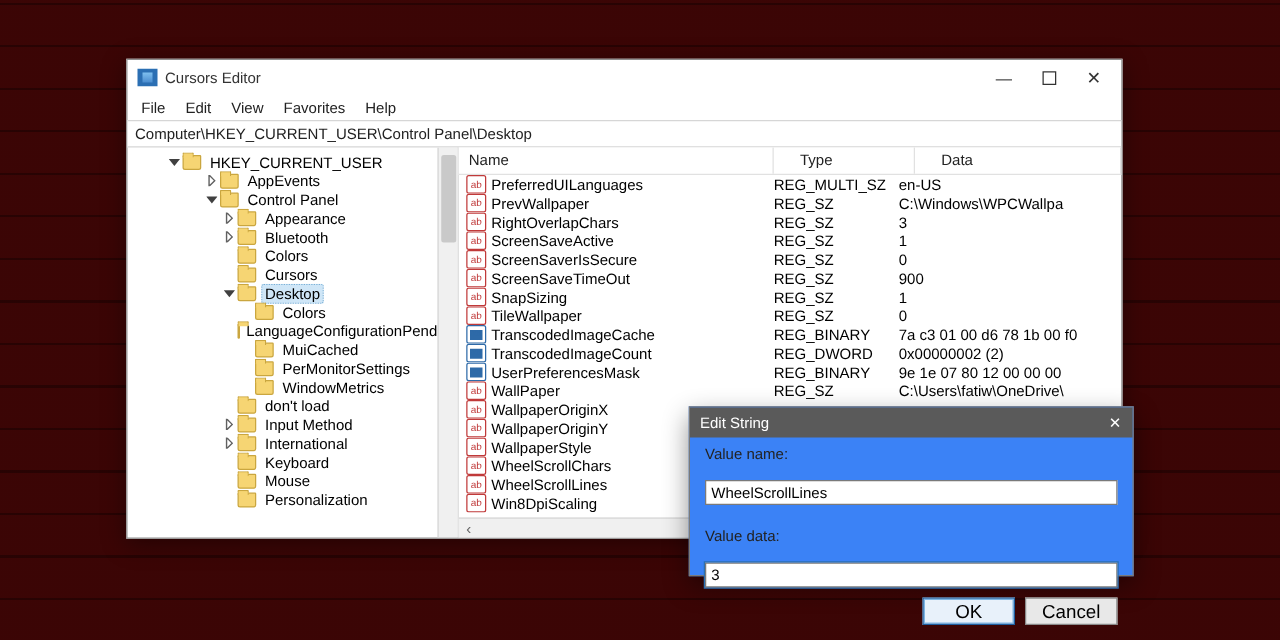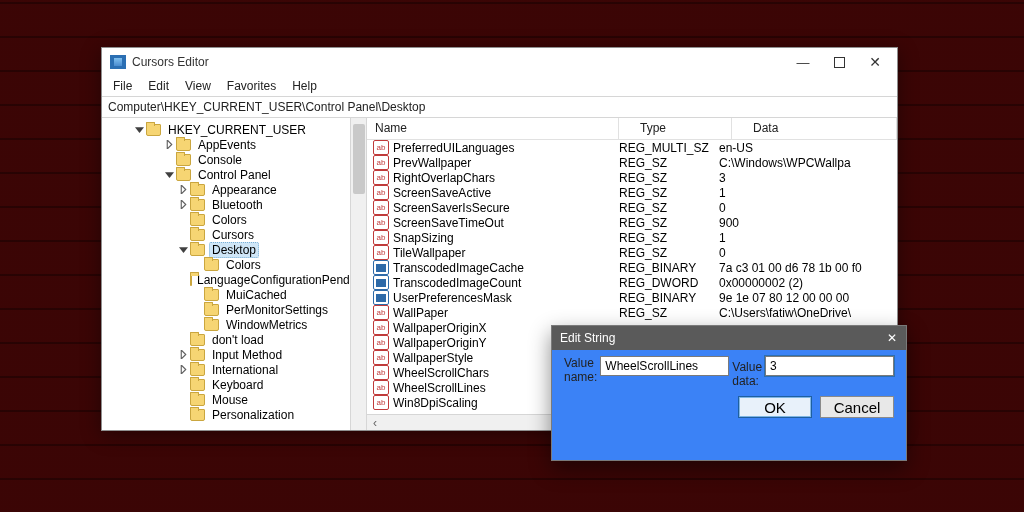--- a/index.html
+++ b/index.html
@@ -69,21 +69,21 @@
     display:block; font-size:8px;}
   .vicon.bin::before{content:"011";position:absolute;font-size:6px;color:#2e6aa8;}
   
   .dialog { position:absolute; left:551px; top:325px; width:356px; height:136px;
     background:#3b82f6; border:1px solid #7a7a7a; z-index:5;
     box-shadow:0 8px 20px rgba(0,0,0,0.45); display:flex; flex-direction:column; font-size:12px;}
   .dlg-title { height:24px; background:#5a5a5a; color:#fff; display:flex; align-items:center;
     padding:0 8px; font-size:12px;}
   .dlg-close { width:28px; height:24px; display:flex; align-items:center; justify-content:center;
     color:#fff; margin-right:-8px; }
-  .dlg-body { padding:6px 12px 0 12px; display:flex; flex-direction:row; gap:3px; }
+  .dlg-body { padding:6px 12px 0 12px; display:flex; flex-direction:column; gap:14px; }
   .dlg-label { color:#222; }
   .dlg-input { width:100%; height:20px; border:1px solid #7a7a7a; padding:0 4px;
     font-size:12px; font-family:inherit; background:#fff; }
   .dlg-input.focus { outline:1px solid #2b6fb3; }
   .dlg-buttons { display:flex; gap:8px; justify-content:flex-end; padding:8px 12px 8px 0;}
   .dlg-btn { width:74px; height:22px; border:1px solid #8a8a8a; background:#e8e8e8;
     font-size:15px; display:flex; align-items:center; justify-content:center;}
   .dlg-btn.primary { border:1px solid #1e5fa0; box-shadow: inset 0 0 0 1px #7fb6e4; background:#e8f1fa;}
 </style>
 </head>
@@ -129,25 +129,20 @@
           <div class="trow" style="padding-left:60px;">
             <span class="tw twist">
               <svg viewBox="0 0 8 8">
                 <path d="M2 0 L6 4 L2 8 Z" fill="none" stroke="#606060"></path>
               </svg>
             </span>
             <span class="folder"></span>
             <span class="tlabel">AppEvents</span>
           </div>
           <div class="trow" style="padding-left:60px;">
-            <span class="tw"></span>
-            <span class="folder"></span>
-            <span class="tlabel">Console</span>
-          </div>
-          <div class="trow" style="padding-left:60px;">
             <span class="tw twist">
               <svg viewBox="0 0 8 8">
                 <path d="M0 2 L8 2 L4 7 Z" fill="#404040"></path>
               </svg>
             </span>
             <span class="folder"></span>
             <span class="tlabel">Control Panel</span>
           </div>
           <div class="trow" style="padding-left:74px;">
             <span class="tw twist">

